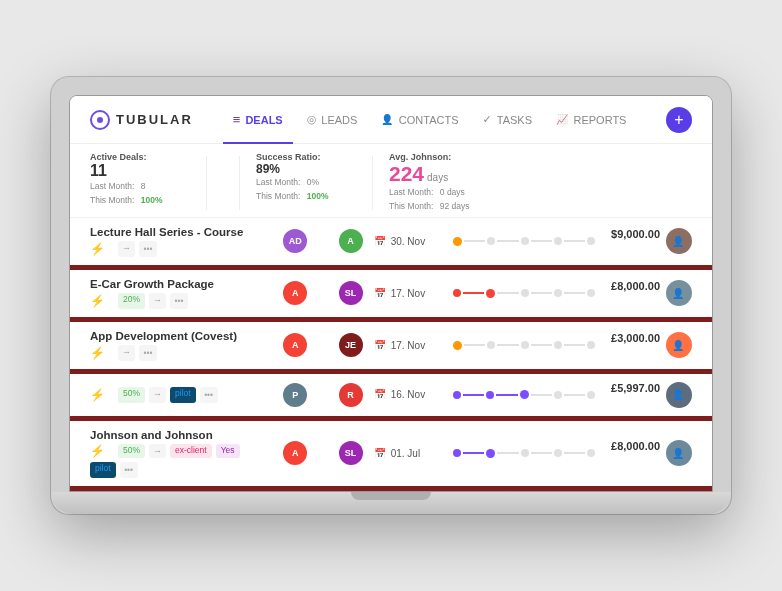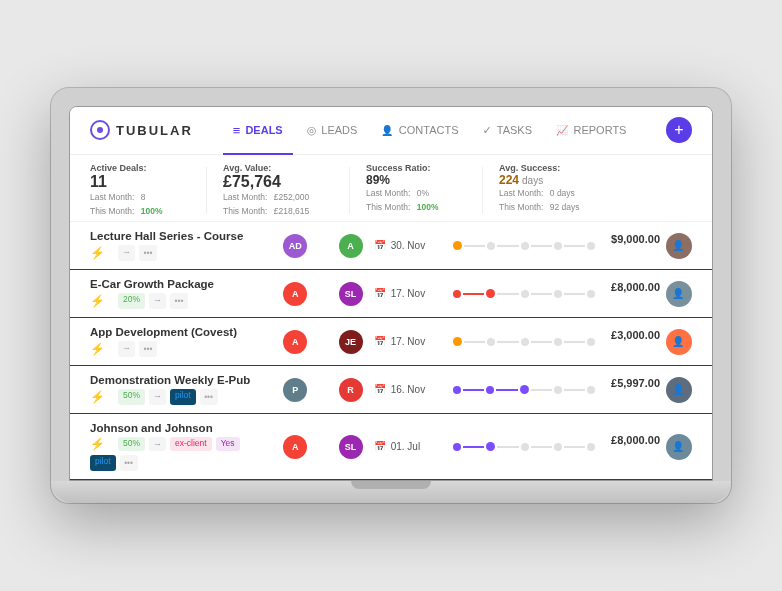--- a/index.html
+++ b/index.html
@@ -141,21 +141,21 @@
     .col-client { flex: 0.8; text-align: center; }
     .col-org { flex: 0.6; text-align: center; }
     .col-closes { flex: 1; }
     .col-state { flex: 2; }
     .col-value { flex: 0.9; text-align: right; }
 
     .deal-row {
       display: flex;
       align-items: center;
       padding: 8px 20px;
-      border-bottom: 1px solid #7f1d1d;
+      border-bottom: 5px solid #7f1d1d;
       background: #fff;
     }
 
     .deal-info { flex: 2.2; }
     .deal-name {
       font-size: 11.5px;
       font-weight: 600;
       color: #333;
       margin-bottom: 3px;
     }
@@ -270,34 +270,20 @@
           </div>
           <div>
             <span>This Month:</span>
             <span style="margin-left:4px; color:#4caf50; font-weight:600;">100%</span>
           </div>
         </div>
       </div>
 
       <div style="width:1px; background:#eee; margin: 4px 16px; align-self:stretch;"></div>
 
-      <div style="display:flex; flex-direction:column; margin-right:20px; min-width:90px;">
-        <span style="font-size:9px; color:#555; font-weight:600;">Avg. Value:</span>
-        <span style="font-size:16px; font-weight:800; color:#333;">£75,764</span>
-        <div style="font-size:8.5px; color:#888; line-height:1.6;">
-          <div>
-            <span>Last Month:</span>
-            <span style="margin-left:4px;">£252,000</span>
-          </div>
-          <div>
-            <span>This Month:</span>
-            <span style="margin-left:4px;">£218,615</span>
-          </div>
-        </div>
-      </div>
 
       <div style="width:1px; background:#eee; margin: 4px 16px; align-self:stretch;"></div>
 
       <div style="display:flex; flex-direction:column; margin-right:20px; min-width:80px;">
         <span style="font-size:9px; color:#555; font-weight:600;">Success Ratio:</span>
         <span style="font-size:12px; font-weight:800; color:#333;">89%</span>
         <div style="font-size:8.5px; color:#888; line-height:1.6;">
           <div>
             <span>Last Month:</span>
             <span style="margin-left:4px;">0%</span>
@@ -305,23 +291,23 @@
           <div>
             <span>This Month:</span>
             <span style="margin-left:4px; color:#4caf50; font-weight:600;">100%</span>
           </div>
         </div>
       </div>
 
       <div style="width:1px; background:#eee; margin: 4px 16px; align-self:stretch;"></div>
 
       <div style="display:flex; flex-direction:column;">
-        <span style="font-size:9px; color:#555; font-weight:600;">Avg. Success:</span>
+        <span style="font-size:9px; color:#555; font-weight:600;">Avg. Johnson:</span>
         <div style="display:flex; align-items:baseline; gap:3px;">
-          <span style="font-size:12px; font-weight:800; color:#a16207;">224</span>
+          <span style="font-size:21px; font-weight:800; color:#ec4899;">224</span>
           <span style="font-size:10px; color:#888;">days</span>
         </div>
         <div style="font-size:8.5px; color:#888; line-height:1.6;">
           <div>
             <span>Last Month:</span>
             <span style="margin-left:4px;">0 days</span>
           </div>
           <div>
             <span>This Month:</span>
             <span style="margin-left:4px;">92 days</span>
@@ -441,21 +427,20 @@
         </div>
       </div>
       <div class="col-value-cell">
         <span>£3,000.00</span>
         <div class="user-avatar-img" style="background:#ff7043;">👤</div>
       </div>
     </div>
 
     <div class="deal-row">
       <div class="deal-info col-deal">
-        <div class="deal-name">Demonstration Weekly E-Pub</div>
         <div class="deal-tags">
           <span class="deal-lightning">⚡</span>
           <span class="tag tag-pct">50%</span>
           <span class="tag tag-arrow">→</span>
           <span class="tag tag-pilot">pilot</span>
           <span class="tag tag-dot">•••</span>
         </div>
       </div>
       <div class="col-client-cell">
         <div class="avatar-sm" style="background:#607d8b;">P</div>

